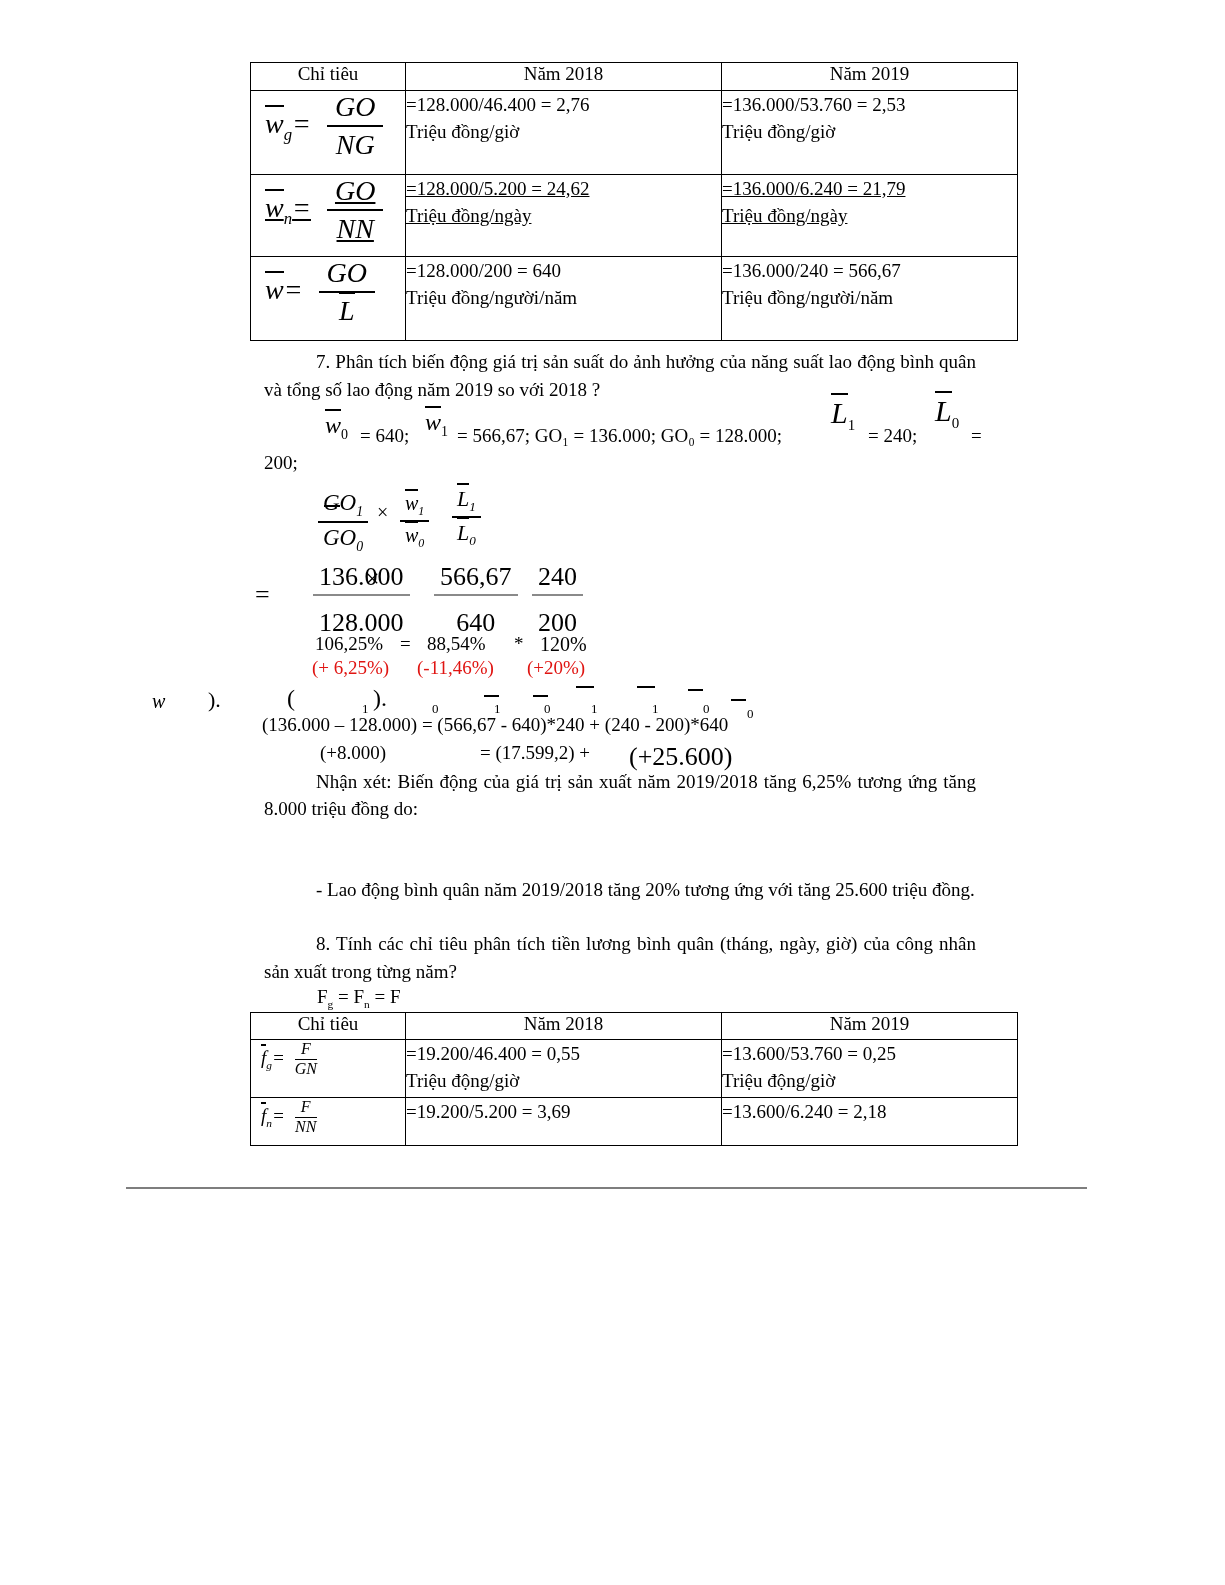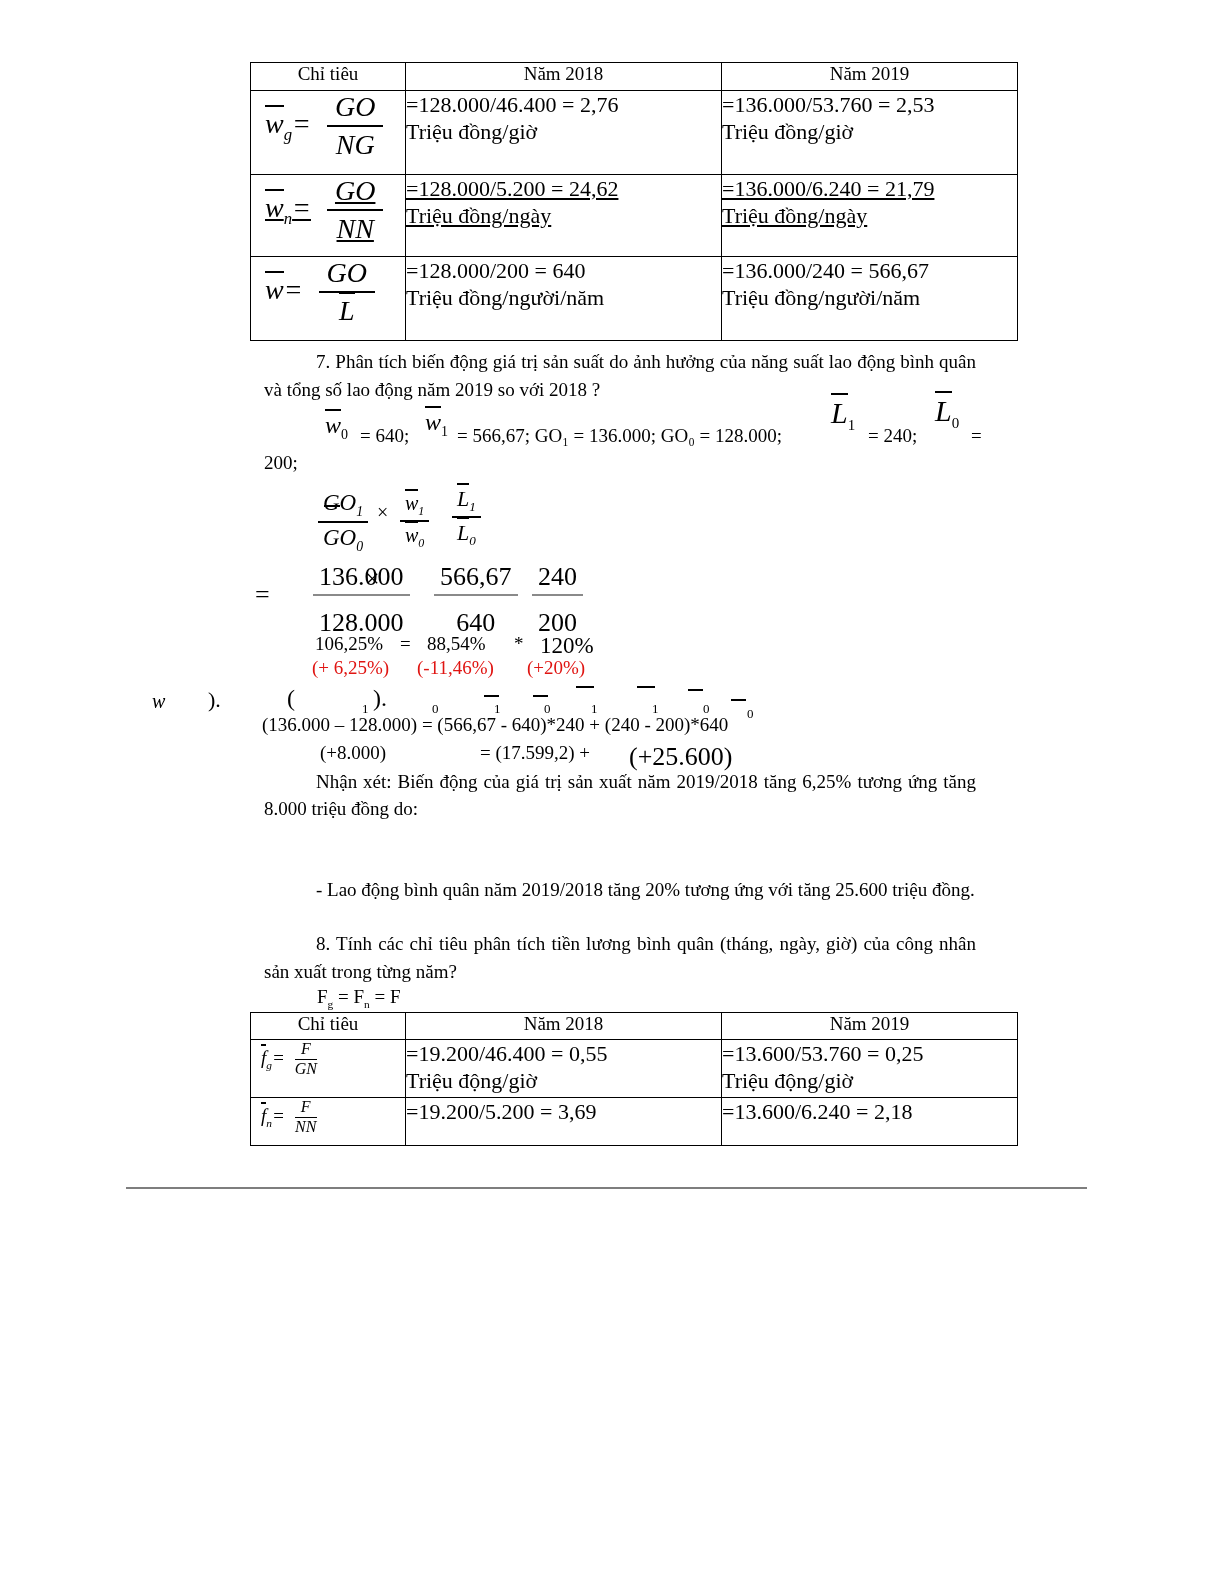--- a/index.html
+++ b/index.html
@@ -3,21 +3,21 @@
 <meta charset="utf-8">
 <style>
   html,body{margin:0;padding:0;background:#fff;}
   #page{position:relative;width:1225px;height:1526px;background:#ffffff;overflow:hidden;
         font-family:"Liberation Serif","DejaVu Serif",serif;color:#000;}
   .abs{position:absolute;}
   
   table.doc{border-collapse:collapse;table-layout:fixed;}
   table.doc td{border:1.6px solid #000;vertical-align:top;padding:0;}
   .hcell{text-align:center;font-size:19px;padding-top:2px;vertical-align:middle;}
-  .vcell{font-size:22px;line-height:27px;padding:5px 4px 0 12px;}
+  .vcell{font-size:19px;line-height:27px;padding:5px 4px 0 12px;}
   
   .t1c1{display:flex;align-items:center;justify-content:flex-start;height:100%;
         font-style:italic;font-size:28px;padding-left:14px;}
   .t1c1 .lhs{margin-right:16px;white-space:nowrap;}
   .bigfrac{display:inline-flex;flex-direction:column;align-items:center;}
   .bigfrac .bfn{border-bottom:2px solid #000;padding:0 8px 2px 8px;}
   .bigfrac .bfd{padding-top:2px;}
   sub{font-size:60%;}
   .ov{position:relative;font-style:italic;}
   .ov::before{content:"";position:absolute;left:0;right:0;top:-3px;border-top:2px solid #000;}
@@ -157,21 +157,21 @@
   </div>
   <div class="vfrac" style="left:532px;top:562px;">
     <span class="fn">240</span>
     <span class="fd">200</span>
   </div>
 
   <span class="abs" style="left:315px;top:633px;font-size:19px;">106,25%</span>
   <span class="abs" style="left:400px;top:633px;font-size:19px;">=</span>
   <span class="abs" style="left:427px;top:633px;font-size:19px;">88,54%</span>
   <span class="abs" style="left:514px;top:633px;font-size:19px;">*</span>
-  <span class="abs" style="left:540px;top:633px;font-size:23px;">120%</span>
+  <span class="abs" style="left:540px;top:633px;font-size:20px;">120%</span>
 
   <span class="abs red" style="left:312px;top:657px;font-size:19px;">(+ 6,25%)</span>
   <span class="abs red" style="left:417px;top:657px;font-size:19px;">(-11,46%)</span>
   <span class="abs red" style="left:527px;top:657px;font-size:19px;">(+20%)</span>
 
   <span class="gl" style="left:152px;top:690px;font-size:20px;font-style:italic;">w</span>
   <span class="gl" style="left:208px;top:687px;font-size:22px;">).</span>
   <span class="gl" style="left:287px;top:685px;font-size:24px;">(</span>
   <span class="gl" style="left:362px;top:701px;font-size:13px;">1</span>
   <span class="gl" style="left:373px;top:685px;font-size:24px;">).</span>

